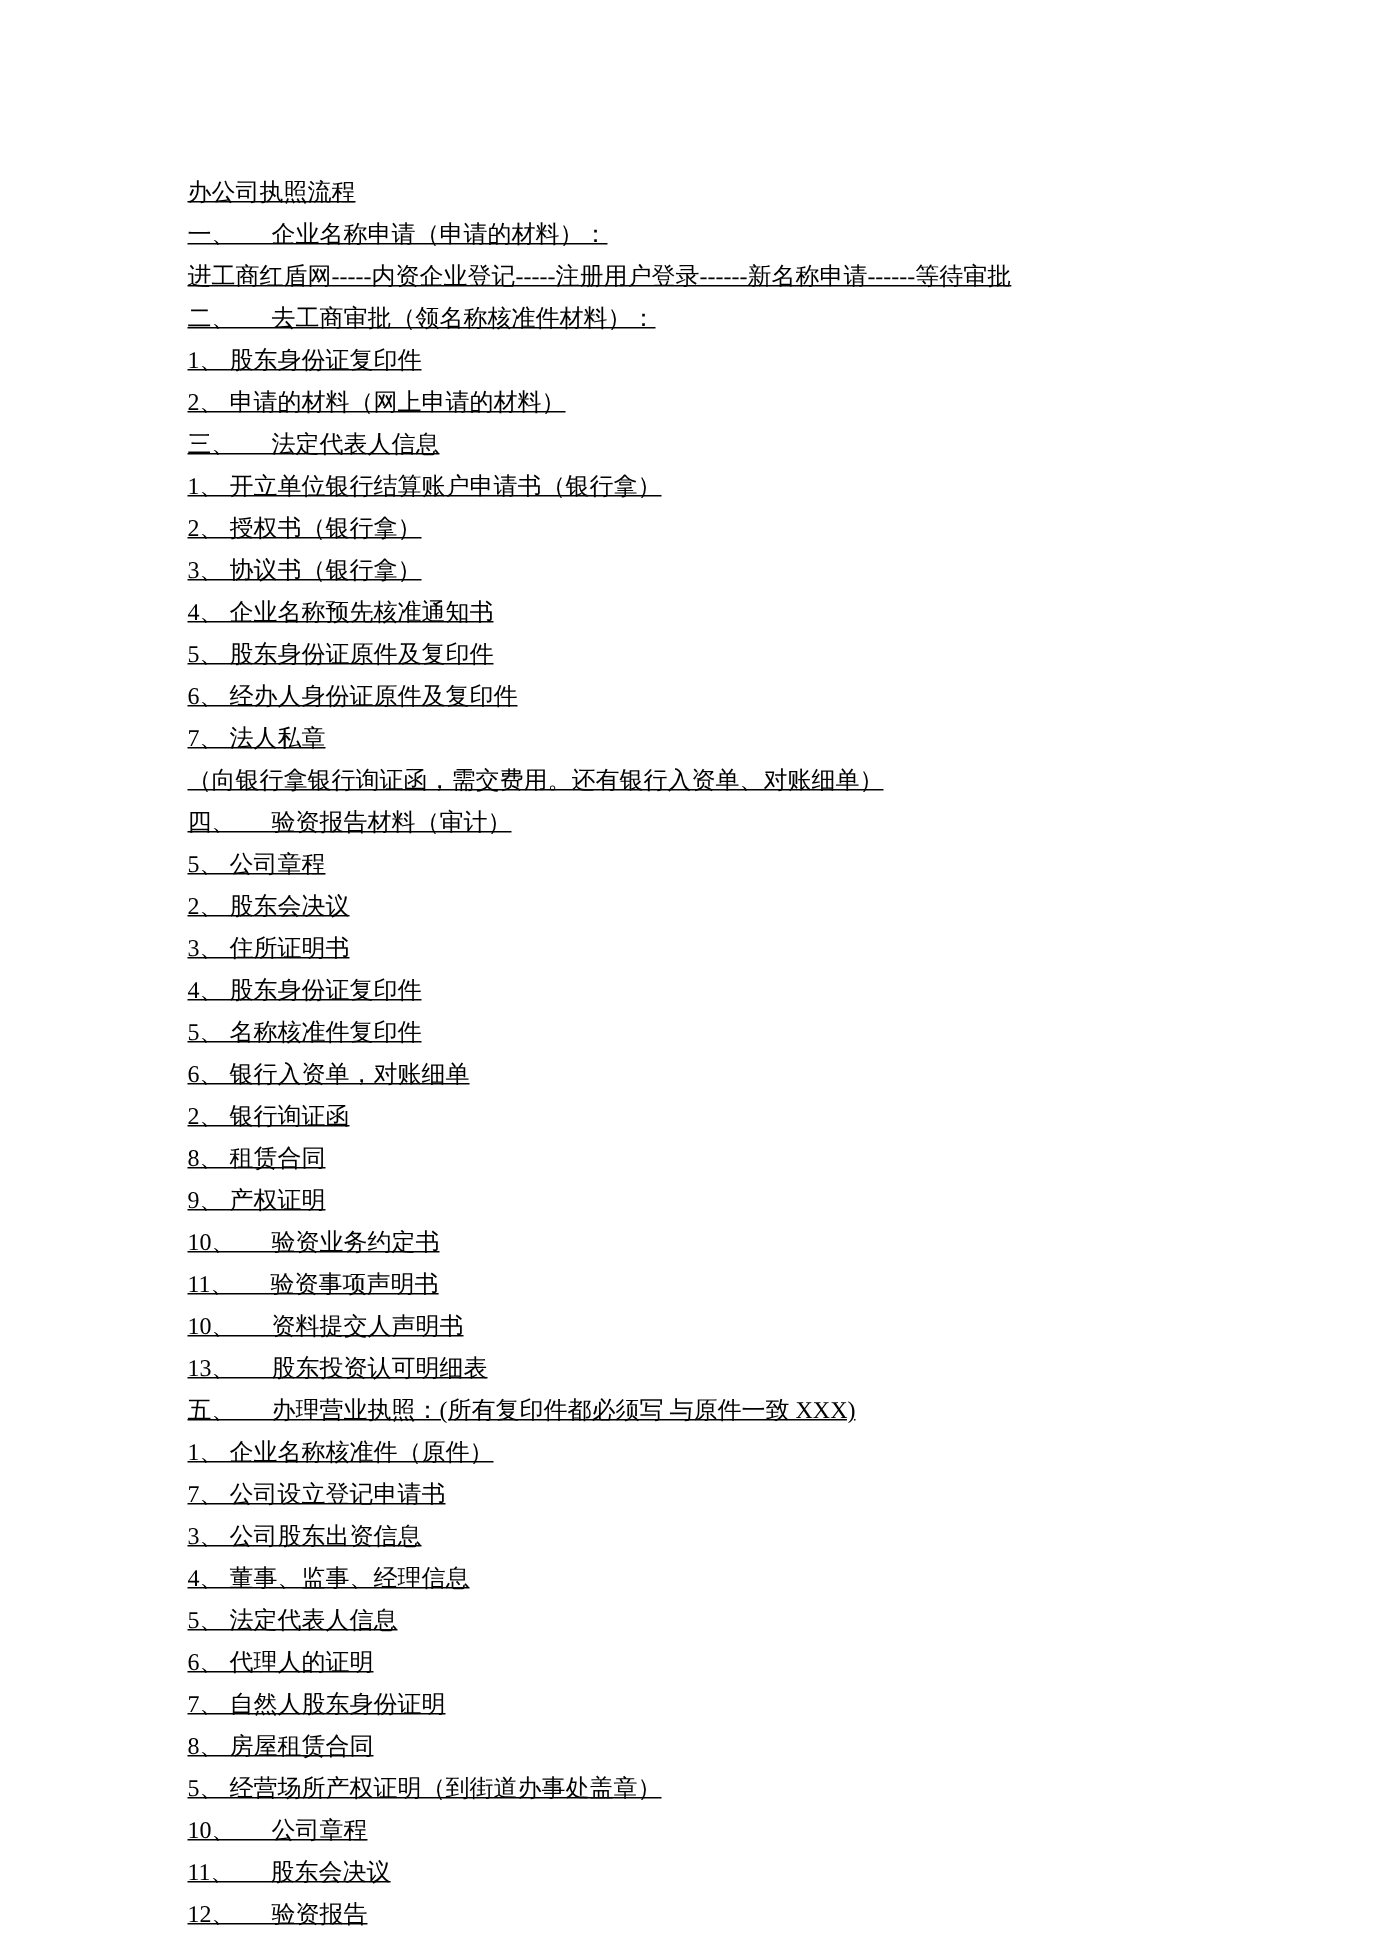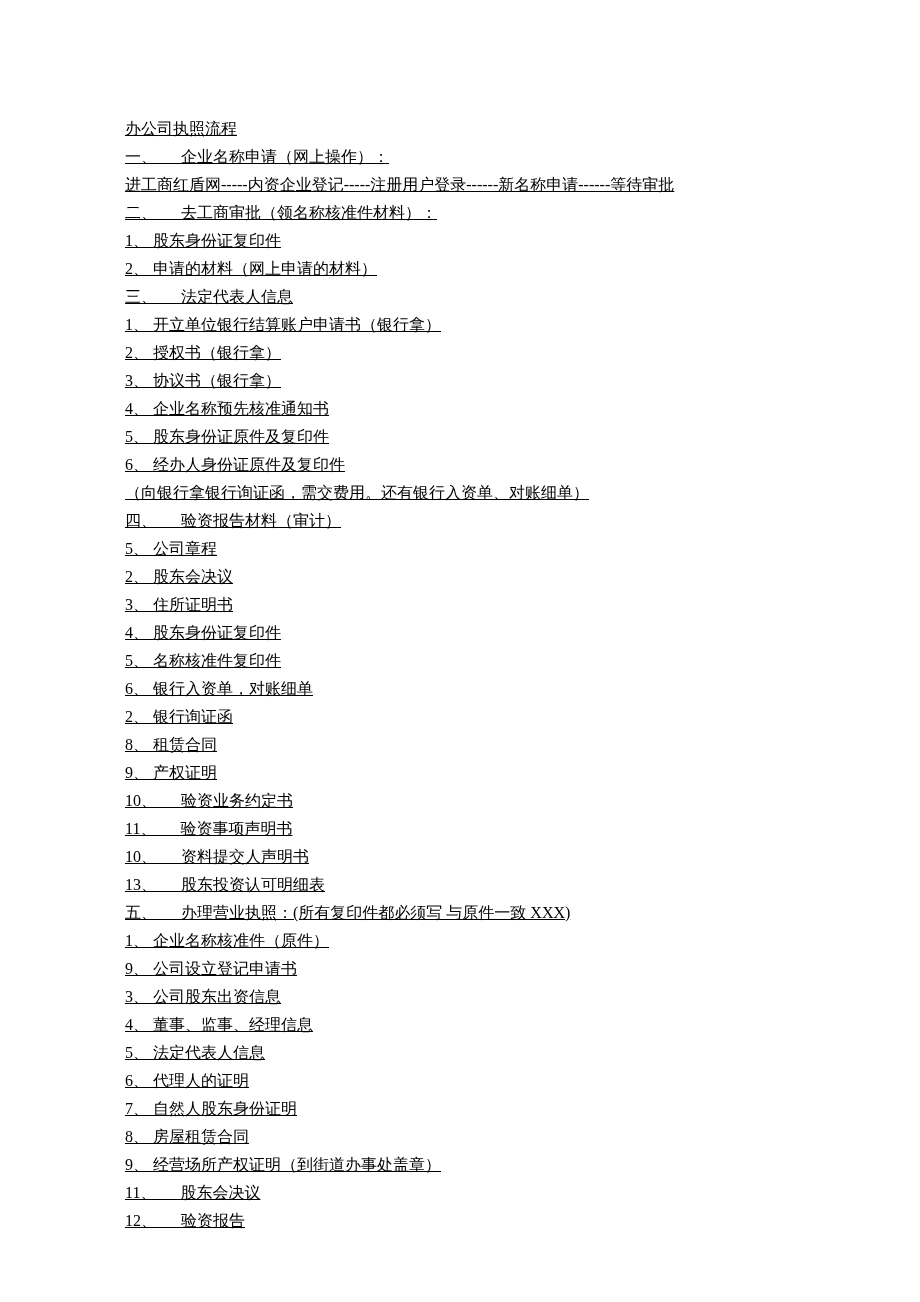--- a/index.html
+++ b/index.html
@@ -20,53 +20,55 @@
     .line {
       white-space: pre-wrap;
       text-decoration: underline;
     }
   </style>
 </head>
 <body>
 
 <div>
   <div class="line">办公司执照流程</div>
-  <div class="line">一、      企业名称申请（网上操作）：</div>
+  <div class="line">一、      企业名称申请（申请的材料）：</div>
   <div class="line">进工商红盾网-----内资企业登记-----注册用户登录------新名称申请------等待审批</div>
   <div class="line">二、      去工商审批（领名称核准件材料）：</div>
   <div class="line">1、 股东身份证复印件</div>
   <div class="line">2、 申请的材料（网上申请的材料）</div>
   <div class="line">三、      法定代表人信息</div>
   <div class="line">1、 开立单位银行结算账户申请书（银行拿）</div>
   <div class="line">2、 授权书（银行拿）</div>
   <div class="line">3、 协议书（银行拿）</div>
   <div class="line">4、 企业名称预先核准通知书</div>
   <div class="line">5、 股东身份证原件及复印件</div>
   <div class="line">6、 经办人身份证原件及复印件</div>
+  <div class="line">7、 法人私章</div>
   <div class="line">（向银行拿银行询证函，需交费用。还有银行入资单、对账细单）</div>
   <div class="line">四、      验资报告材料（审计）</div>
   <div class="line">5、 公司章程</div>
   <div class="line">2、 股东会决议</div>
   <div class="line">3、 住所证明书</div>
   <div class="line">4、 股东身份证复印件</div>
   <div class="line">5、 名称核准件复印件</div>
   <div class="line">6、 银行入资单，对账细单</div>
   <div class="line">2、 银行询证函</div>
   <div class="line">8、 租赁合同</div>
   <div class="line">9、 产权证明</div>
   <div class="line">10、      验资业务约定书</div>
   <div class="line">11、      验资事项声明书</div>
   <div class="line">10、      资料提交人声明书</div>
   <div class="line">13、      股东投资认可明细表</div>
   <div class="line">五、      办理营业执照：(所有复印件都必须写 与原件一致 XXX)</div>
   <div class="line">1、 企业名称核准件（原件）</div>
-  <div class="line">9、 公司设立登记申请书</div>
+  <div class="line">7、 公司设立登记申请书</div>
   <div class="line">3、 公司股东出资信息</div>
   <div class="line">4、 董事、监事、经理信息</div>
   <div class="line">5、 法定代表人信息</div>
   <div class="line">6、 代理人的证明</div>
   <div class="line">7、 自然人股东身份证明</div>
   <div class="line">8、 房屋租赁合同</div>
-  <div class="line">9、 经营场所产权证明（到街道办事处盖章）</div>
+  <div class="line">5、 经营场所产权证明（到街道办事处盖章）</div>
+  <div class="line">10、      公司章程</div>
   <div class="line">11、      股东会决议</div>
   <div class="line">12、      验资报告</div>
 
 </div>
 
 </body></html>

